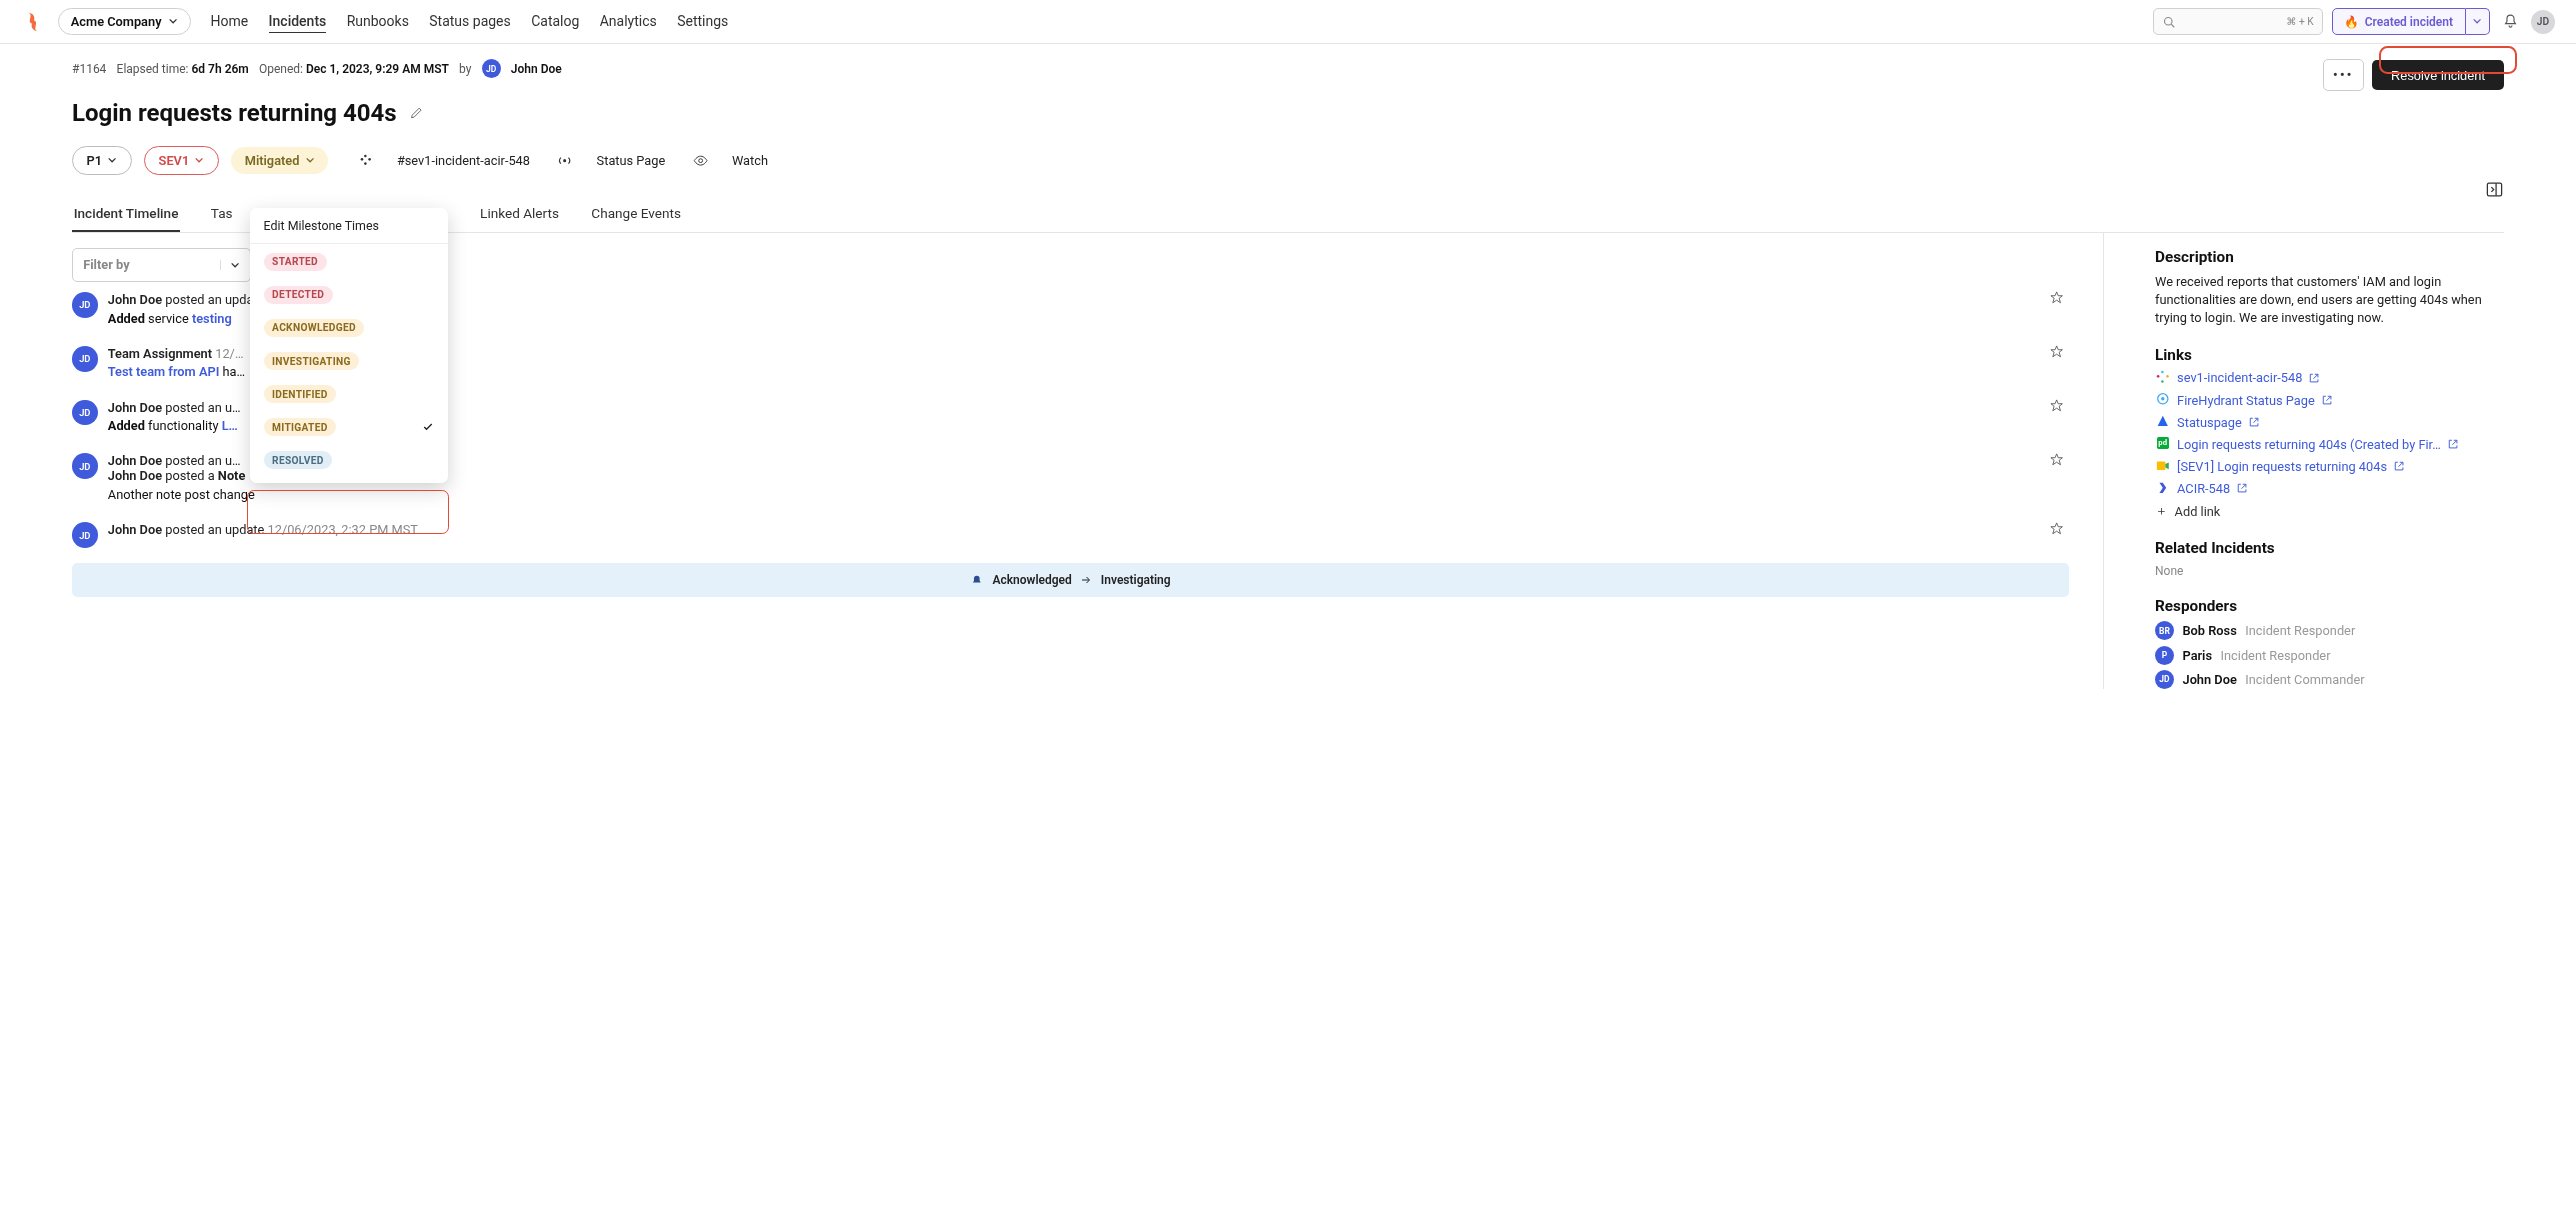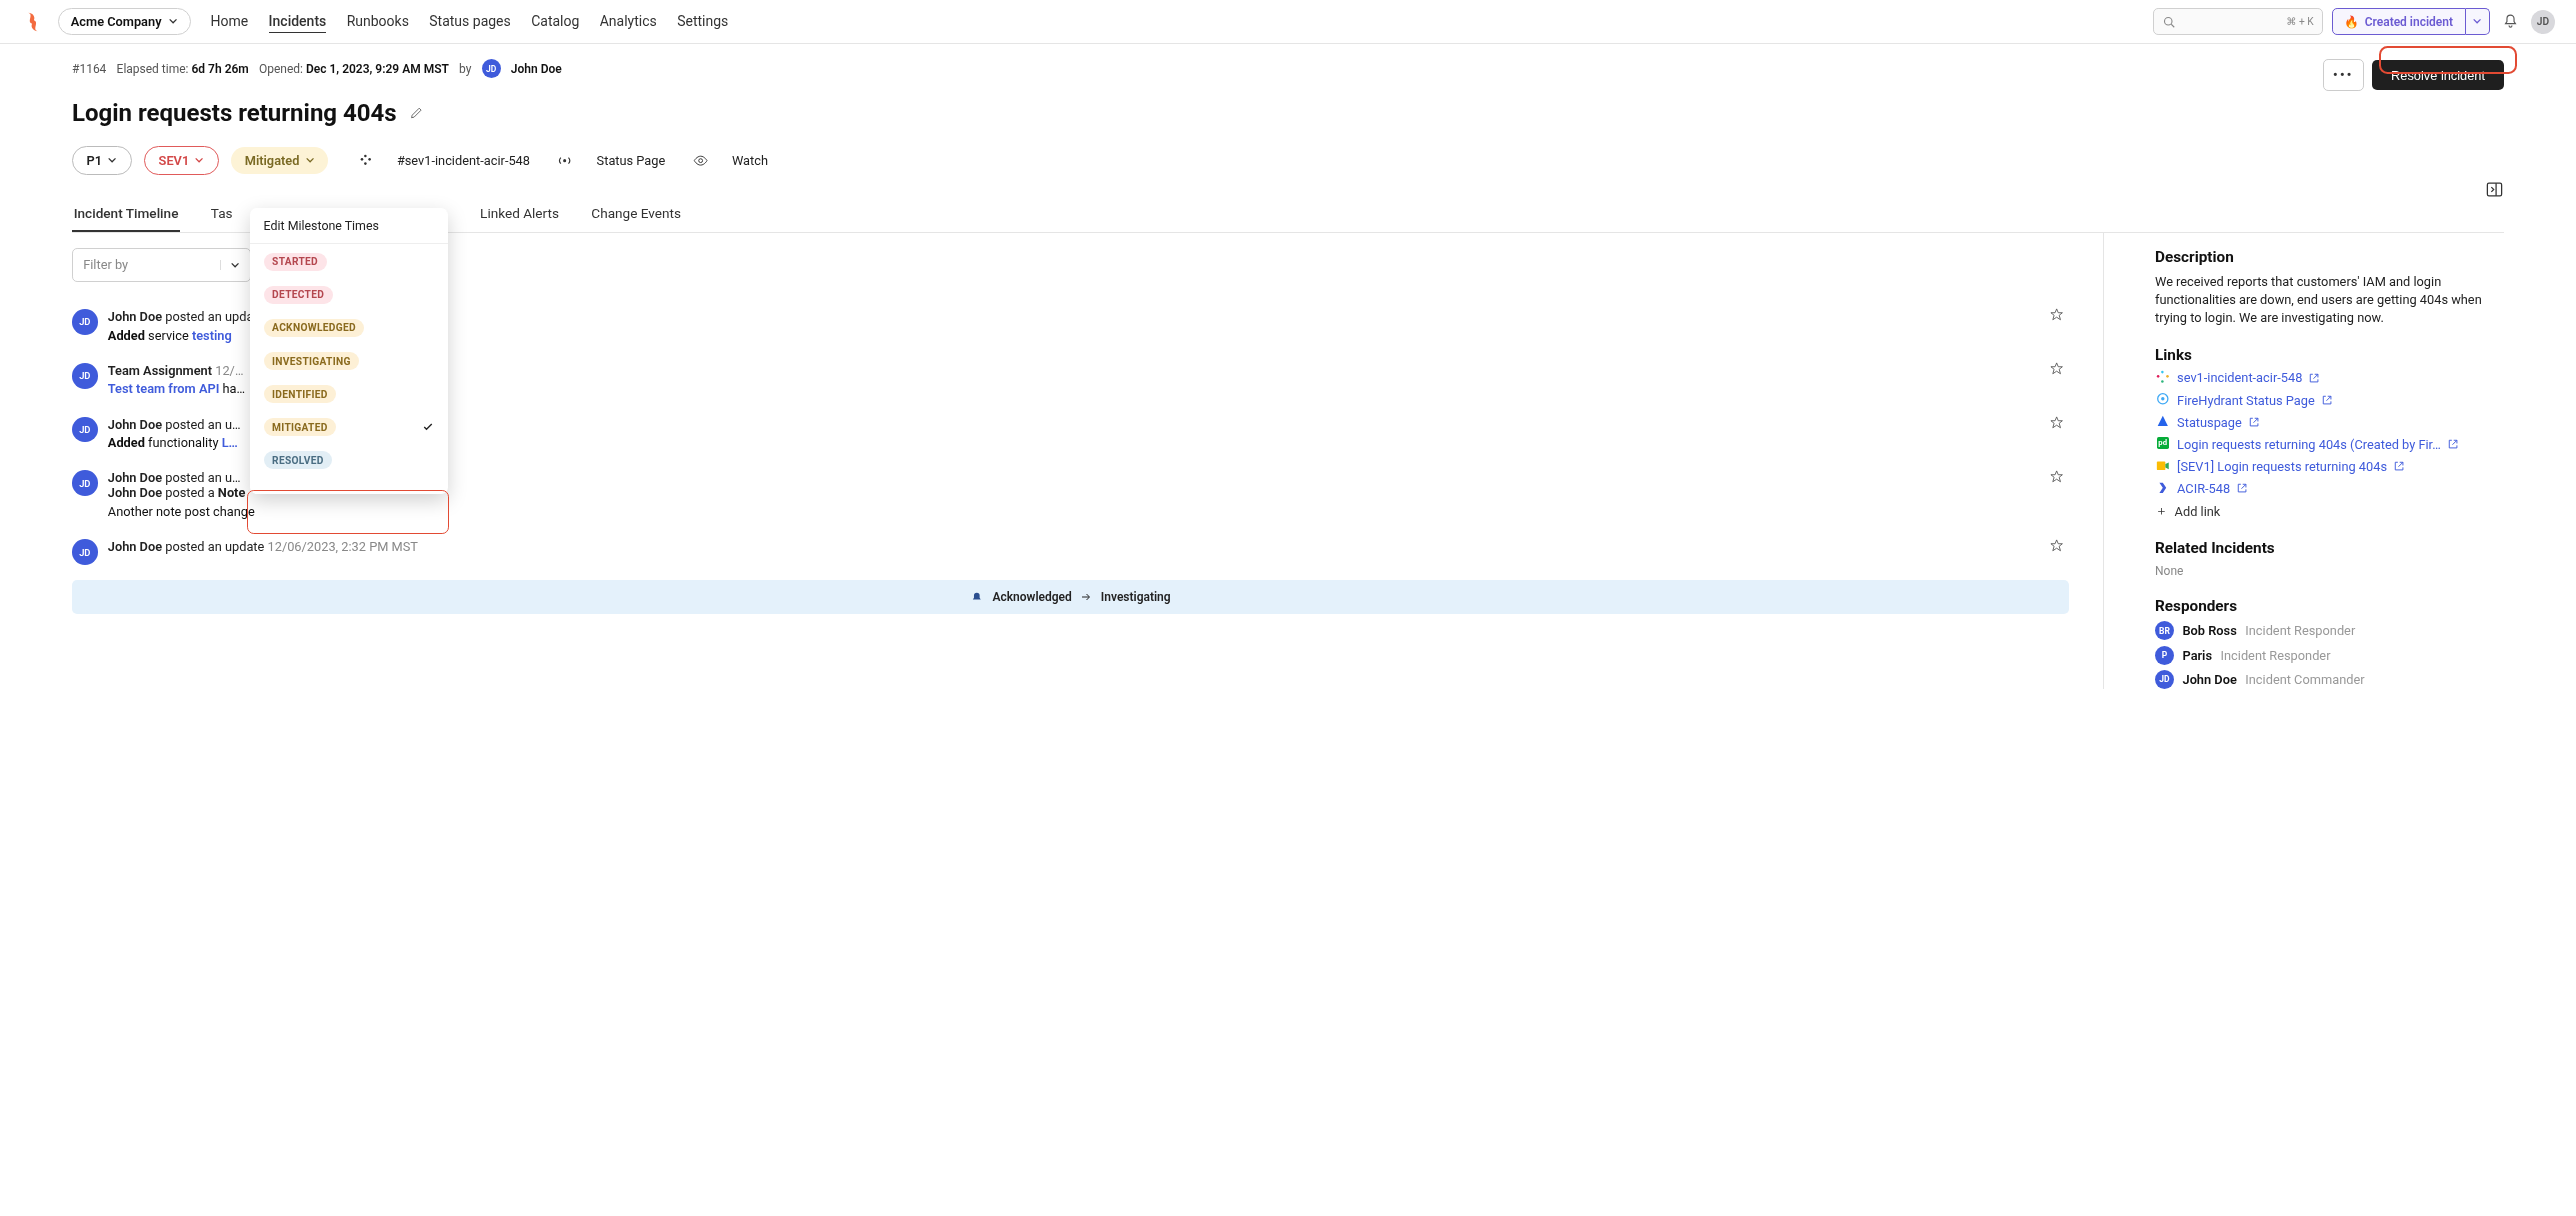--- a/index.html
+++ b/index.html
@@ -97,21 +97,21 @@
   .tabs { display:flex; gap:29px; border-bottom:0.9px solid #e5e5e5; margin-top:22px;}
   .tab { padding:8.5px 1.7px; font-size:13.6px; color:#333; cursor:pointer;}
   .tab.active { border-bottom:2.6px solid #333; font-weight:500;}
   
   .columns { display:flex; gap:51px; margin-top:0;}
   .col-left { flex:1; border-right:0.9px solid #e5e5e5; padding-right:34px; padding-top:15.3px;}
   .col-right { width:349px; padding-top:15.3px;}
   .filterby {
     display:flex;align-items:center;justify-content:space-between;
     border:0.9px solid #d0d0d0;border-radius:5.1px;width:179px;height:34px;
-    padding:0 10.2px;color:#888;font-size:12.8px; margin-bottom:17px;
+    padding:0 10.2px;color:#888;font-size:12.8px; margin-bottom:0;font-weight:bold;
   }
   .filterby .chev { border-left:0.9px solid #ddd; padding-left:8.5px;color:#333;}
   
   .entry { display:flex; gap:10.2px; padding:10.2px 0; position:relative;}
   .entry .star { position:absolute; right:5.1px; top:8.5px; color:#555; cursor:pointer;}
   .entry .body { flex:1; font-size:12.8px;}
   .entry .body .line1 { color:#222;}
   .entry .body .line1 .who { font-weight:600;}
   .entry .body .line1 .ts { color:#888;}
   .entry .body .line2 { margin-top:3.4px;}
@@ -134,21 +134,21 @@
   .responder .role { color:#999;}
   .avatar-r {
     width:19px;height:19px;border-radius:50%;
     display:flex;align-items:center;justify-content:center;font-size:8.5px;font-weight:700;color:#fff;
   }
   
   .milestone-dd {
     position:absolute; left:250px; top:164px;
     width:198px; background:#fff; border-radius:6.8px;
     box-shadow:0 6.8px 20.4px rgba(0,0,0,0.18);
-    padding-bottom:18px; z-index:10;
+    padding-bottom:7px; z-index:10;
   }
   .milestone-dd .hdr {
     padding:10.2px 13.6px; font-size:12.4px; color:#222; border-bottom:0.9px solid #eee;cursor:pointer;
   }
   .ms-item {
     padding:8.5px 13.6px 6.8px 13.6px; display:flex;align-items:center;justify-content:space-between;cursor:pointer;
   }
   .ms-badge {
     display:inline-block; padding:3.4px 8.5px; border-radius:10.2px;
     font-size:10.2px; font-weight:700; letter-spacing:0.3px;

